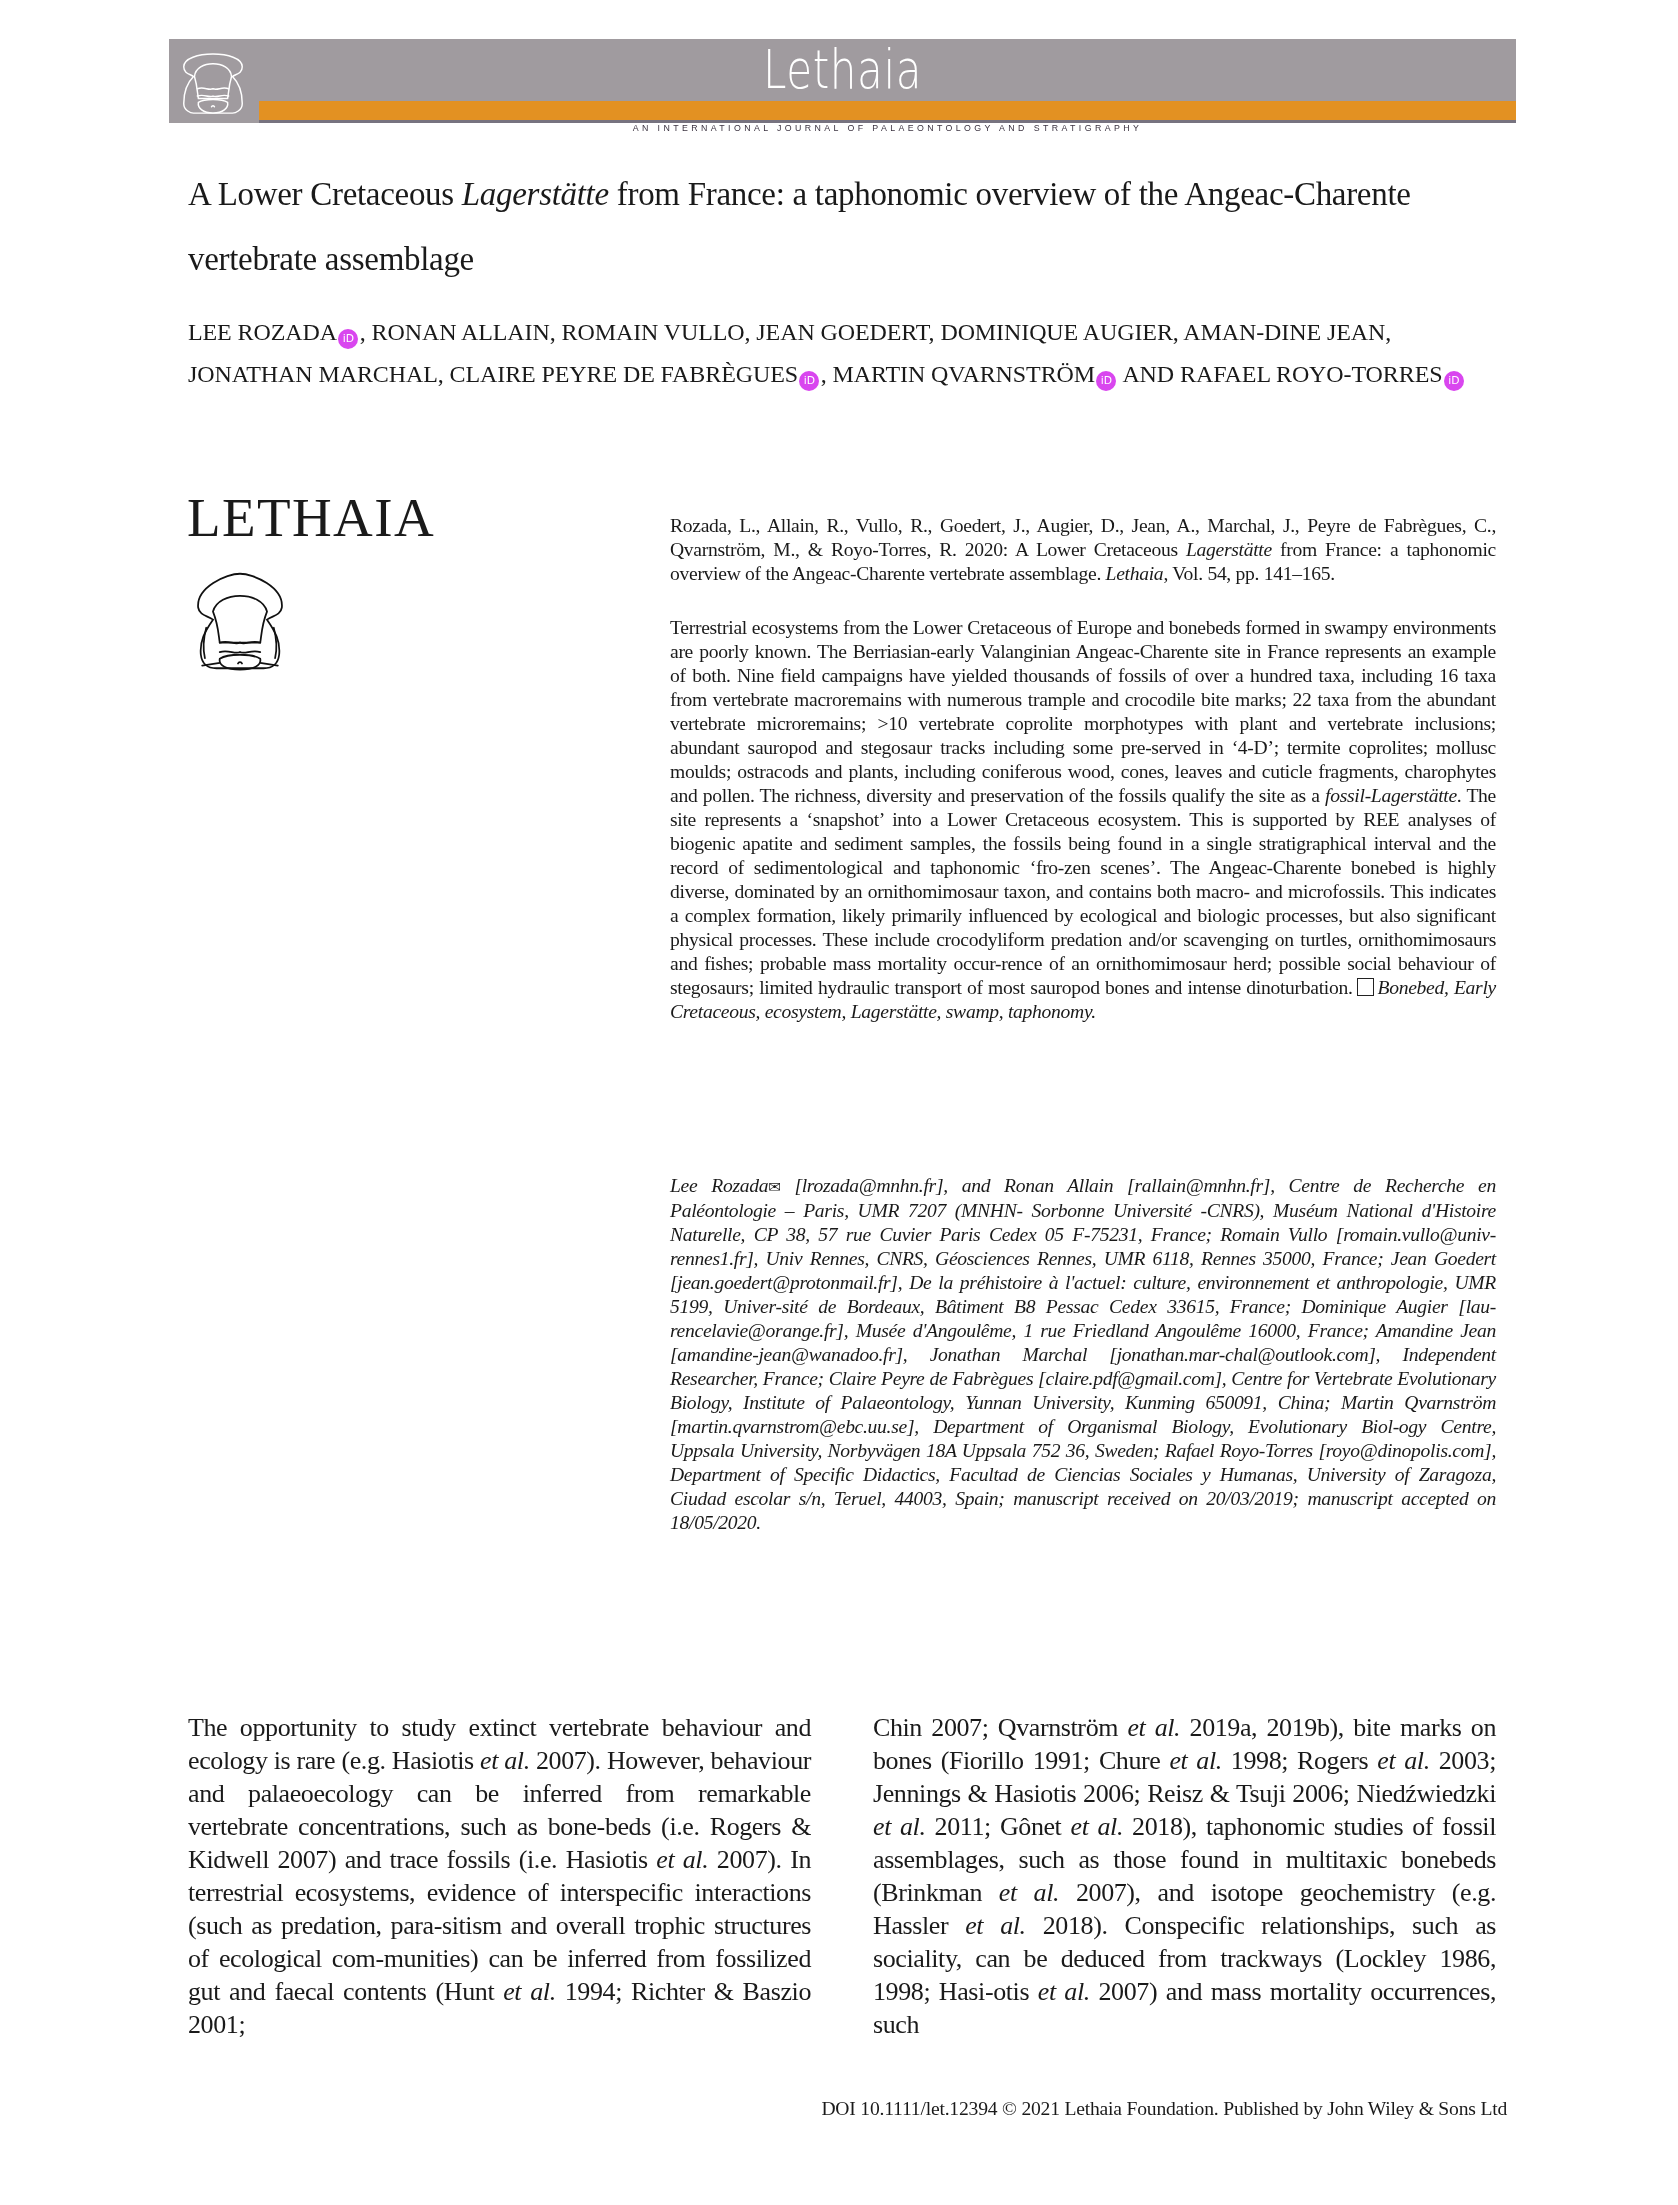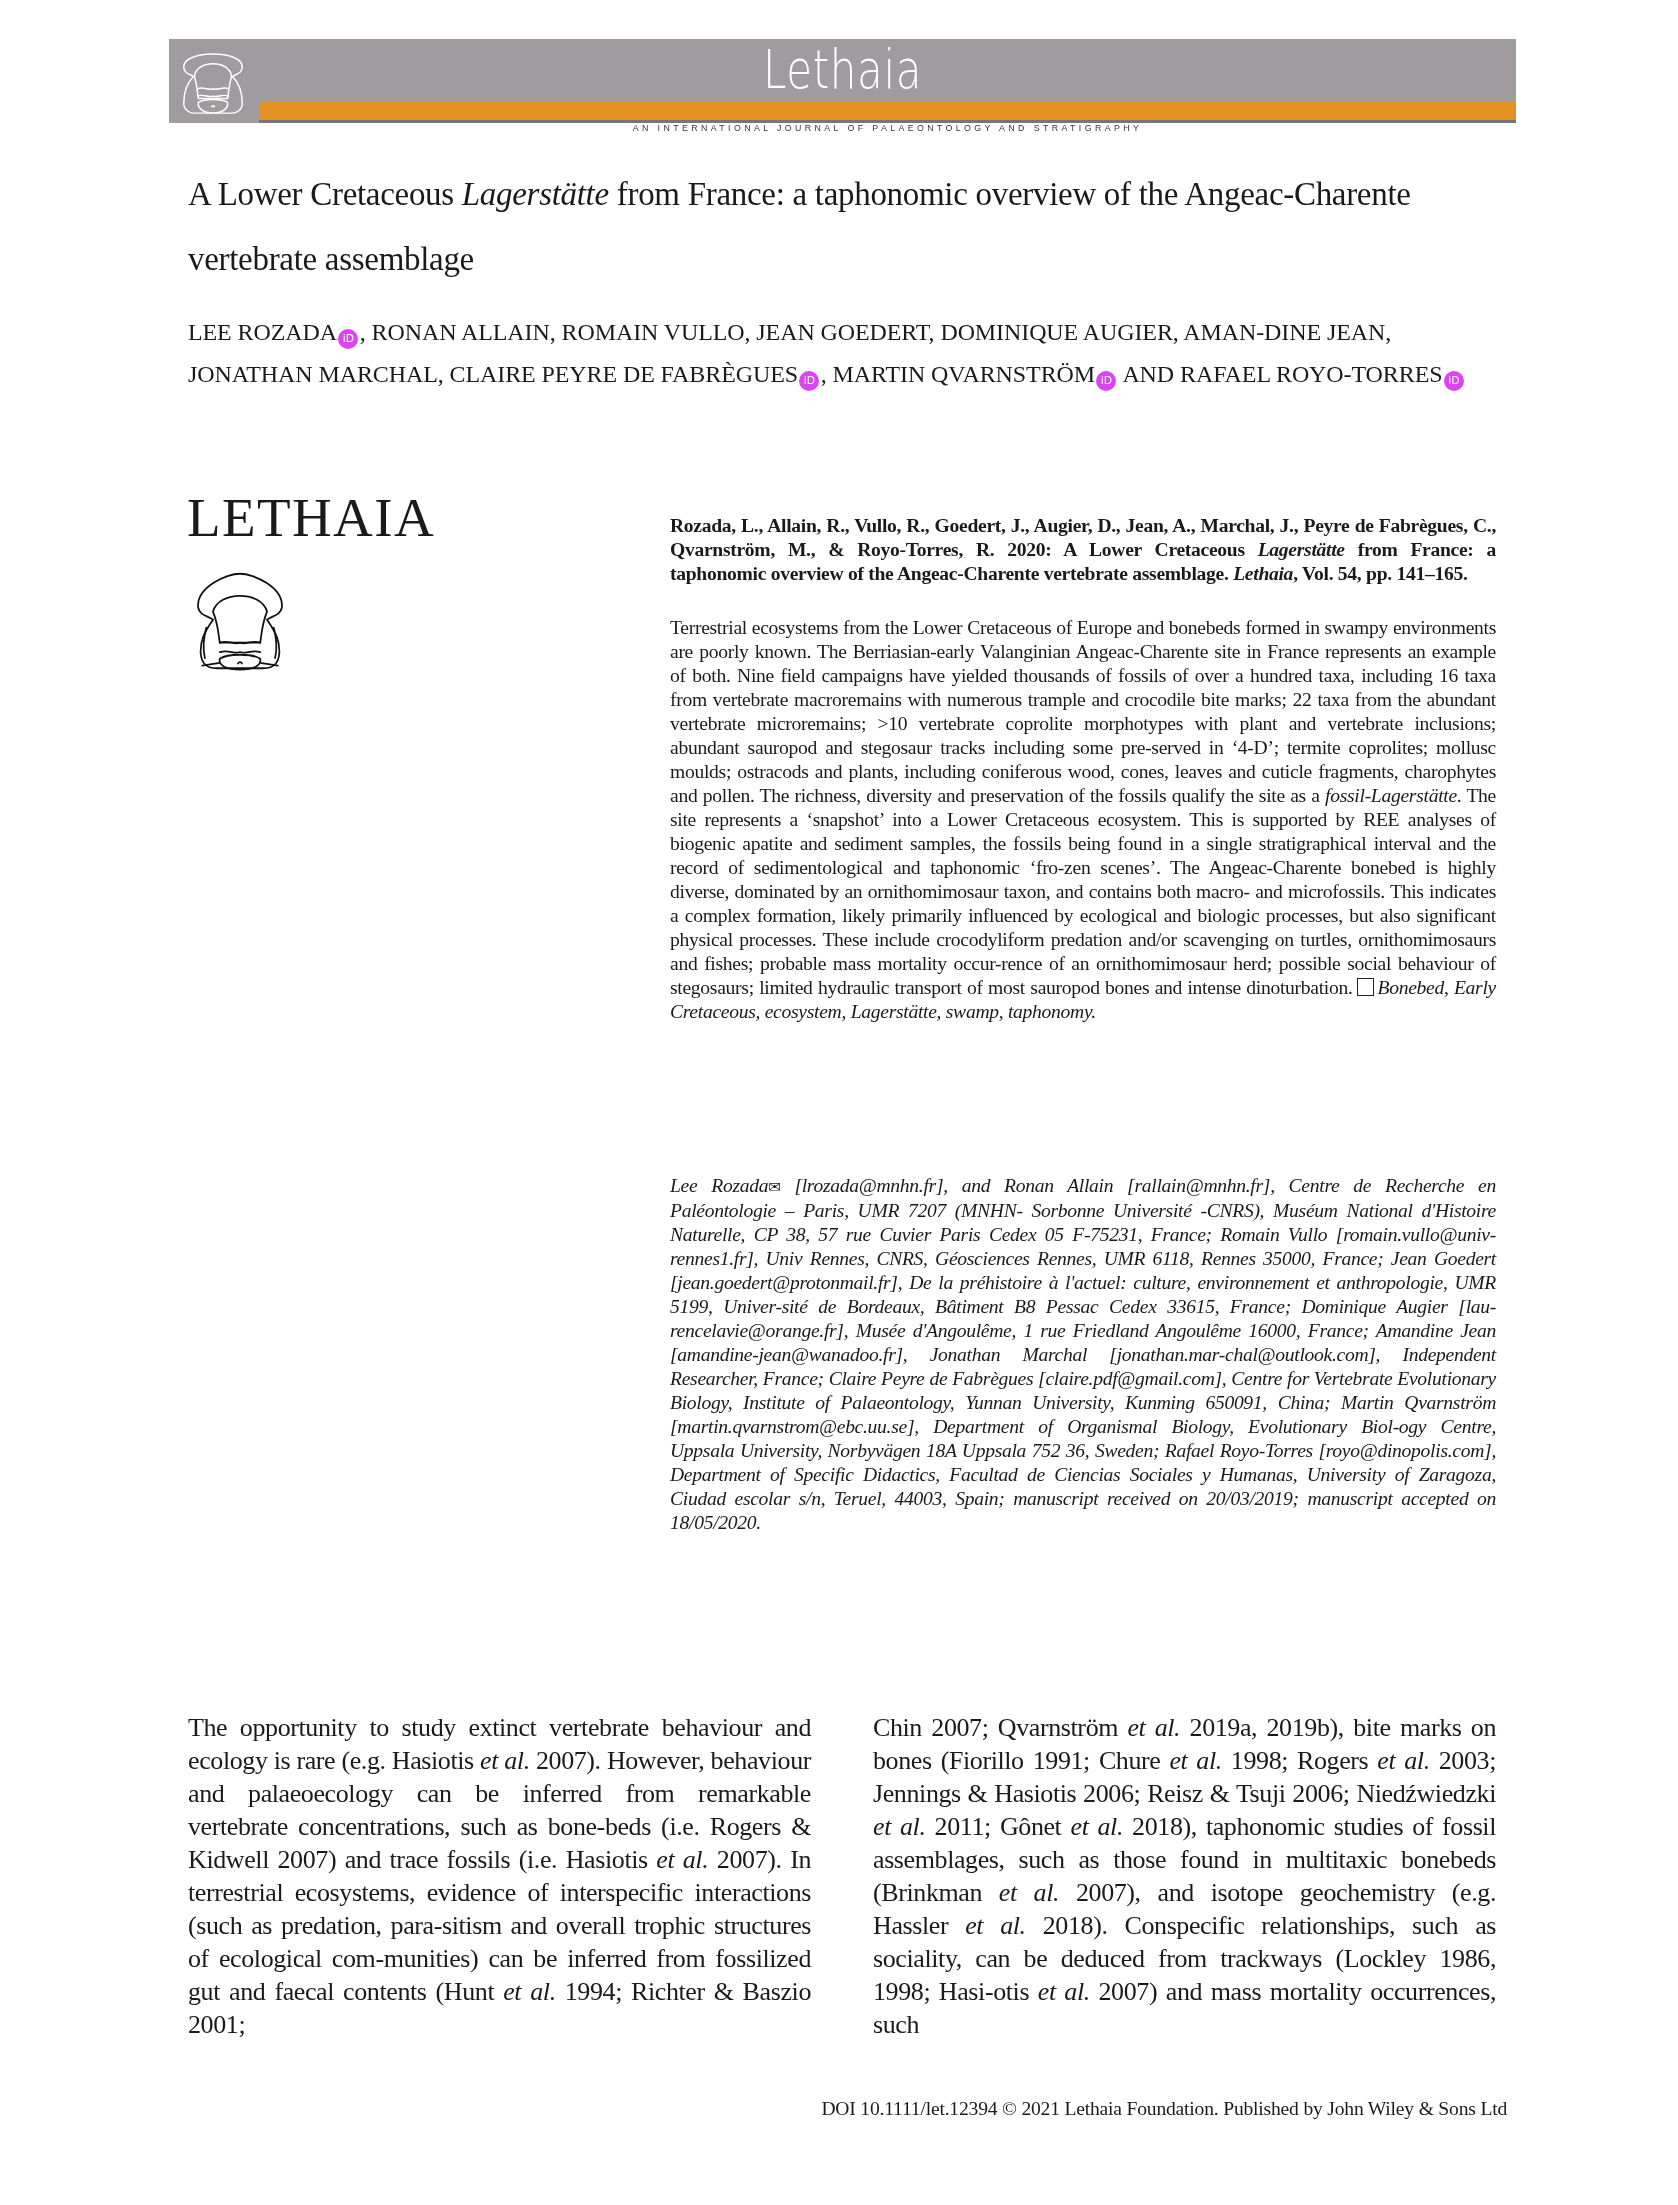--- a/index.html
+++ b/index.html
@@ -32,21 +32,21 @@
            color: #fff; font-family: "DejaVu Sans", sans-serif; font-size: 10.8px; line-height: 20px; text-align: center;
            vertical-align: -2px; margin: 0 1.4px; }
 
   
   .lethaia-word { position: absolute; left: 187px; top: 487px; font-size: 55px; letter-spacing: 1.4px; line-height: 61px; }
   .lethaia-fossil { position: absolute; left: 186px; top: 567px; width: 108px; height: 108px; }
 
   
   .rcol { position: absolute; left: 670px; width: 826px; font-size: 19.6px; line-height: 24px; text-align: justify;
           letter-spacing: -0.3px; }
-  .citation { top: 514px; font-weight: bold; }
+  .citation { top: 514px; }
   .abstract { top: 616px; }
   .affil { top: 1174px; font-style: italic; }
   .box-char { display: inline-block; width: 15px; height: 16px; border: 1.4px solid #222; vertical-align: -2px; margin: 0 4px; }
   .env { font-style: normal; font-family: "DejaVu Sans", sans-serif; font-size: 15px; }
 
   
   .bcol { position: absolute; top: 1711px; width: 623px; font-size: 26px; line-height: 33px; text-align: justify;
           letter-spacing: -0.4px; }
   .bcol.left { left: 188px; }
   .bcol.right { left: 873px; }

